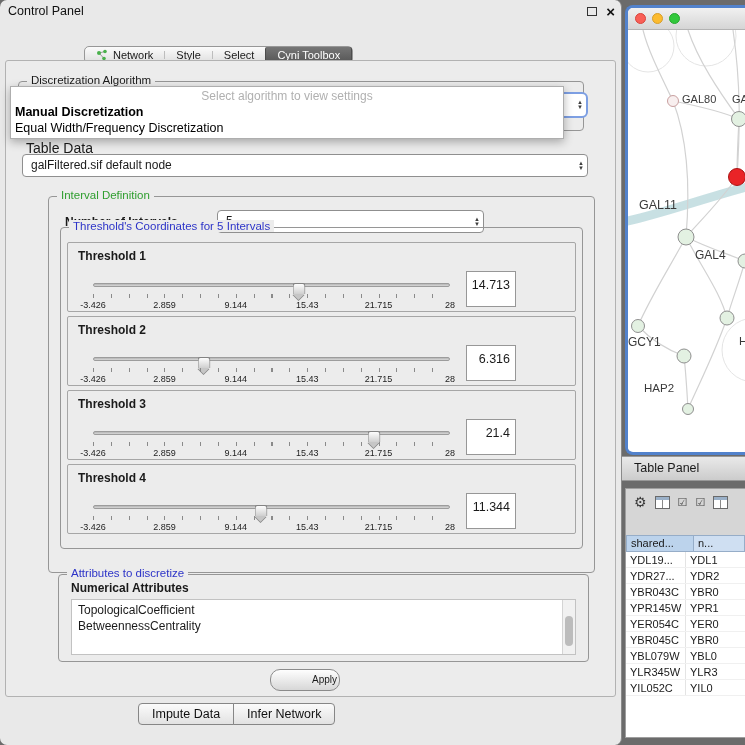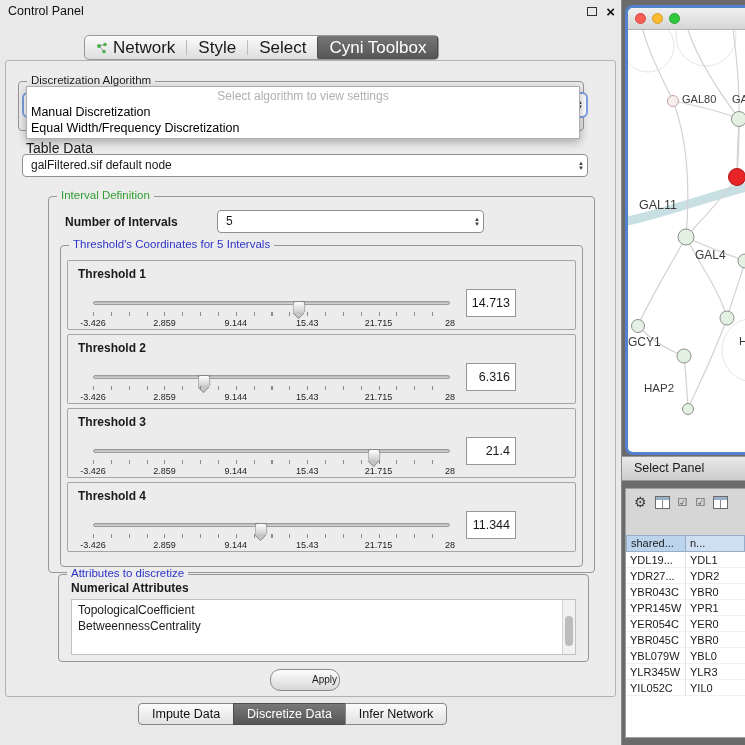--- a/index.html
+++ b/index.html
@@ -1,73 +1,73 @@
 <!DOCTYPE html>
 <html><head>
 <meta charset="utf-8">
 <style>
   * { box-sizing: border-box; margin: 0; padding: 0; }
   html,body { width:745px; height:745px; }
   body { font-family:"Liberation Sans", sans-serif; color:#1a1a1a; }
   .screen { position:relative; width:745px; height:745px; background:#6b6b6b; overflow:hidden; }
 
   
-  .left-window { position:absolute; left:0; top:0; width:622px; height:745px; background:#e9e9e9; border-right:1px solid #8a8a8a; }
+  .left-window { position:absolute; left:0; top:0; width:622px; height:745px; background:#e9e9e9; border-right:1px solid #8a8a8a;border-radius:7px; }
   .titlebar { position:absolute; left:0; top:0; width:100%; height:22px; line-height:22px; padding-left:8px; font-size:12.5px; color:#111; }
   .titlebar-icons { position:absolute; right:6px; top:0; height:22px; display:flex; align-items:center; gap:9px; }
   .float-box { width:10px; height:9px; border:1.5px solid #333; background:transparent; }
   .close-x { font-size:15px; font-weight:bold; color:#111; line-height:1; }
 
   
-  .tabstrip { position:absolute; left:84px; top:35px; height:25px; display:flex; align-items:stretch; border:1px solid #979797; border-radius:5px; background:linear-gradient(#fbfbfb,#dedede); font-size:17px; }
+  .tabstrip { position:absolute; left:84px; top:46px; height:18px; display:flex; align-items:stretch; border:1px solid #979797; border-radius:5px; background:linear-gradient(#fbfbfb,#dedede); font-size:11px; }
   .tabstrip .tab { display:flex; align-items:center; gap:5px; padding:0 11px; color:#1a1a1a; }
   .tabstrip .sep { width:1px; background:#bdbdbd; margin:4px 0; }
   .tabstrip .tab.dark { background:linear-gradient(#767676,#555555); color:#fff; border-radius:2px; border-left:1px solid #4c4c4c; border-right:1px solid #4c4c4c; }
 
   
   .content { position:absolute; left:5px; top:60px; width:611px; height:637px; background:#ececec; border:1px solid #b2b2b2; border-radius:3px; }
 
   .group { position:absolute; border:1px solid #969696; border-radius:4px; }
   .group-title { position:absolute; top:-8px; left:8px; background:#ececec; padding:0 4px; font-size:11.5px; white-space:nowrap; }
   .gt-green { color:#2f9e2f; }
   .gt-blue  { color:#2d34c8; }
 
   .g-discret { left:12px; top:20px; width:566px; height:50px; z-index:1; }
 
   .combo { position:absolute; background:#fff; border:1px solid #8f8f8f; border-radius:4px; font-size:12px; }
   .combo .combo-text { position:absolute; left:8px; top:0; bottom:0; line-height:21px; white-space:nowrap; }
   .combo .combo-spin { position:absolute; right:3px; top:50%; transform:translateY(-50%); display:flex; flex-direction:column; align-items:center; font-size:6px; line-height:5px; color:#3d3d3d; }
   .algo-combo { left:16px; top:31px; width:566px; height:26px; border:2px solid #7d9fe3; border-radius:6px; z-index:2; }
 
-  .popup { position:absolute; left:20px; top:25px; width:554px; height:53px; background:#fff; border:1px solid #aeaeae; box-shadow:0 3px 9px rgba(0,0,0,.3); z-index:6; }
+  .popup { position:absolute; left:4px; top:25px; width:554px; height:53px; background:#fff; border:1px solid #aeaeae; box-shadow:0 3px 9px rgba(0,0,0,.3); z-index:6; }
   .popup-hint { text-align:center; color:#b0b0b0; font-size:12px; padding-top:2px; height:17px; }
   .popup .opt { font-size:12.5px; height:16px; line-height:16px; padding-left:4px; color:#000; white-space:nowrap; }
-  .popup .opt:first-of-type { font-weight:normal; }
+  .popup .opt:first-of-type { font-weight:bold; }
 
   .td-label { position:absolute; left:20px; top:79px; font-size:14px; }
   .td-combo { left:16px; top:93px; width:566px; height:23px; }
 
   .g-interval { left:42px; top:135px; width:547px; height:377px; }
   .noi-label { position:absolute; left:16px; top:18px; font-size:12px; font-weight:bold; }
   .noi-combo { left:168px; top:13px; width:267px; height:23px; }
-  .g-thr { left:11px; top:48px; width:523px; height:322px; }
+  .g-thr { left:11px; top:30px; width:523px; height:322px; }
 
   .thr-list { position:absolute; inset:0; padding:14px 6px 0 6px; display:flex; flex-direction:column; gap:4px; }
   .thr-panel { position:relative; height:70px; border:1px solid #a6a6a6; border-radius:2px; }
   .thr-label { position:absolute; left:10px; top:6px; font-size:12px; font-weight:bold; }
   .slider-wrap { position:absolute; left:25px; top:34px; width:357px; height:34px; }
   .track { position:absolute; left:0; right:0; top:6px; height:4px; background:linear-gradient(#b5b5b5,#d8d8d8); border:1px solid #9c9c9c; border-radius:2px; }
   .handle { position:absolute; top:-1px; width:13px; height:11px; transform:translateX(-50%); background:linear-gradient(#fdfdfd,#cfcfcf); border:1px solid #838383; border-bottom:none; border-radius:3px 3px 0 0; }
   .handle::after { content:""; position:absolute; left:-1px; top:10px; border-left:6.5px solid transparent; border-right:6.5px solid transparent; border-top:6px solid #c6c6c6; filter:drop-shadow(0 1px 0 #838383); }
   .ticks { position:absolute; left:0; right:0; top:17px; height:4px; background:repeating-linear-gradient(90deg,#8a8a8a 0 1px,transparent 1px 5%); }
   .scale { position:absolute; left:0; right:0; top:23px; height:10px; font-size:9px; color:#222; }
   .scale span { position:absolute; transform:translateX(-50%); white-space:nowrap; }
   .scale span:nth-child(1){left:0%} .scale span:nth-child(2){left:20%} .scale span:nth-child(3){left:40%}
   .scale span:nth-child(4){left:60%} .scale span:nth-child(5){left:80%} .scale span:nth-child(6){left:100%}
-  .thr-value { position:absolute; left:398px; top:28px; width:50px; height:28px; background:#fff; border:1px solid #979797; font-size:12.5px; line-height:26px; text-align:right; padding-right:5px; }
+  .thr-value { position:absolute; left:398px; top:28px; width:50px; height:36px; background:#fff; border:1px solid #979797; font-size:12.5px; line-height:26px; text-align:right; padding-right:5px; }
 
   .g-attrs { left:52px; top:513px; width:531px; height:88px; }
   .na-label { position:absolute; left:12px; top:6px; font-size:12px; font-weight:bold; }
   .attr-listbox { position:absolute; left:12px; right:12px; top:24px; height:56px; background:#fff; border:1px solid #c2c2c2; overflow:hidden; }
   .attr-items { position:absolute; inset:0; padding:2px 0 0 6px; font-size:12px; line-height:16px; }
   .attr-sb { position:absolute; right:0; top:0; bottom:0; width:13px; background:#f1f1f1; border-left:1px solid #d4d4d4; }
   .attr-sb-thumb { position:absolute; left:2px; right:2px; top:16px; height:30px; background:#bcbcbc; border-radius:5px; }
 
   .apply-btn { position:absolute; left:264px; top:608px; width:70px; height:22px; border:1px solid #8b8b8b; border-radius:10px; background:linear-gradient(#fefefe,#d7d7d7); font-size:10px; text-align:center; line-height:20px;padding-left:39px; }
 
@@ -93,21 +93,21 @@
   .tp-bar { position:absolute; left:0; top:456px; width:123px; height:25px; background:linear-gradient(#e9e9e9,#cccccc); border-top:1px solid #989898; border-bottom:1px solid #989898; font-size:12.5px; line-height:23px; padding-left:12px; color:#1a1a1a; }
 
   .table-window { position:absolute; left:3px; top:488px; width:120px; height:250px; background:#d6d6d6; border:1px solid #9e9e9e; border-right:none; }
   .tw-toolbar { height:26px; display:flex; align-items:center; gap:8px; padding-left:8px; }
   .gear { font-size:14px; color:#3a3a3a; line-height:1; }
   .icon-columns { width:15px; height:13px; border:1px solid #6a6a6a; background-color:#fff;
     background-image:linear-gradient(#9ab0c8 0 3px, rgba(0,0,0,0) 3px), linear-gradient(90deg, rgba(0,0,0,0) 0 6px, #8a8a8a 6px 7px, rgba(0,0,0,0) 7px); }
   .mini-check { font-size:11px; color:#444; line-height:1; }
   .tw-spacer { height:20px; }
   .tw-header { display:flex; height:17px; font-size:11px; }
-  .tw-header .h1 { width:60px; background:#bcd3ec; border:1px solid #96adc8; padding-left:4px; line-height:15px; white-space:nowrap; overflow:hidden; }
+  .tw-header .h1 { width:68px; background:#bcd3ec; border:1px solid #96adc8; padding-left:4px; line-height:15px; white-space:nowrap; overflow:hidden; }
   .tw-header .h2 { flex:1; background:#cfdff2; border:1px solid #96adc8; border-left:none; padding-left:4px; line-height:15px; white-space:nowrap; overflow:hidden; }
   .tw-body { background:#fff; height:185px; overflow:hidden; }
   .tw-row { display:flex; height:16px; line-height:16px; font-size:11px; border-bottom:1px solid #f0f0f0; }
   .tw-row .c1 { width:60px; padding-left:4px; border-right:1px solid #e4e4e4; white-space:nowrap; overflow:hidden; }
   .tw-row .c2 { flex:1; padding-left:4px; white-space:nowrap; overflow:hidden; }
 </style>
 </head>
 <body>
 
 <div class="screen">
@@ -282,21 +282,20 @@
             <div class="attr-sb-thumb"></div>
           </div>
         </div>
       </div>
 
       <div class="apply-btn">Apply</div>
     </div>
 
     <div class="bottom-tabs">
       <span class="seg">Impute Data</span>
-      <span class="seg dark">Discretize Data</span>
       <span class="seg">Infer Network</span>
     </div>
   </div>
 
   <div class="right-panel">
 
     <div class="net-window">
       <div class="net-titlebar">
         <span class="light red"></span>
         <span class="light yellow"></span>
@@ -358,21 +357,21 @@
             <div class="net-label" style="left: 0px; top: 305px; font-size: 12px;">GCY1</div>
 
             <div class="net-label" style="left: 16px; top: 352px; font-size: 11.5px;">HAP2</div>
 
             <div class="net-label" style="left: 111px; top: 305px; font-size: 11.5px;">H</div>
           </div>
       </div>
     </div>
 
     <div class="tp-bar">
-      <span>Select Panel</span>
+      <span>Table Panel</span>
     </div>
 
     <div class="table-window">
       <div class="tw-toolbar">
         <span class="gear">⚙</span>
         <span class="icon-columns"></span>
         <span class="mini-check">☑</span>
         <span class="mini-check">☑</span>
         <span class="icon-columns"></span>
       </div>

